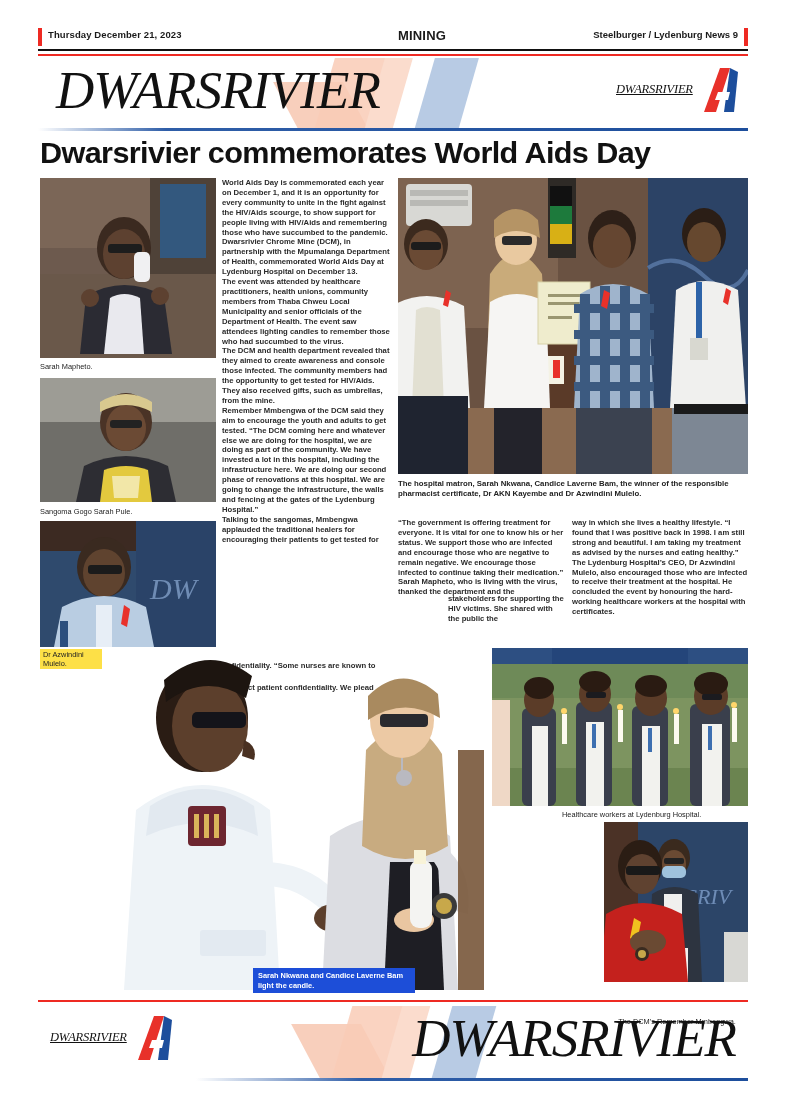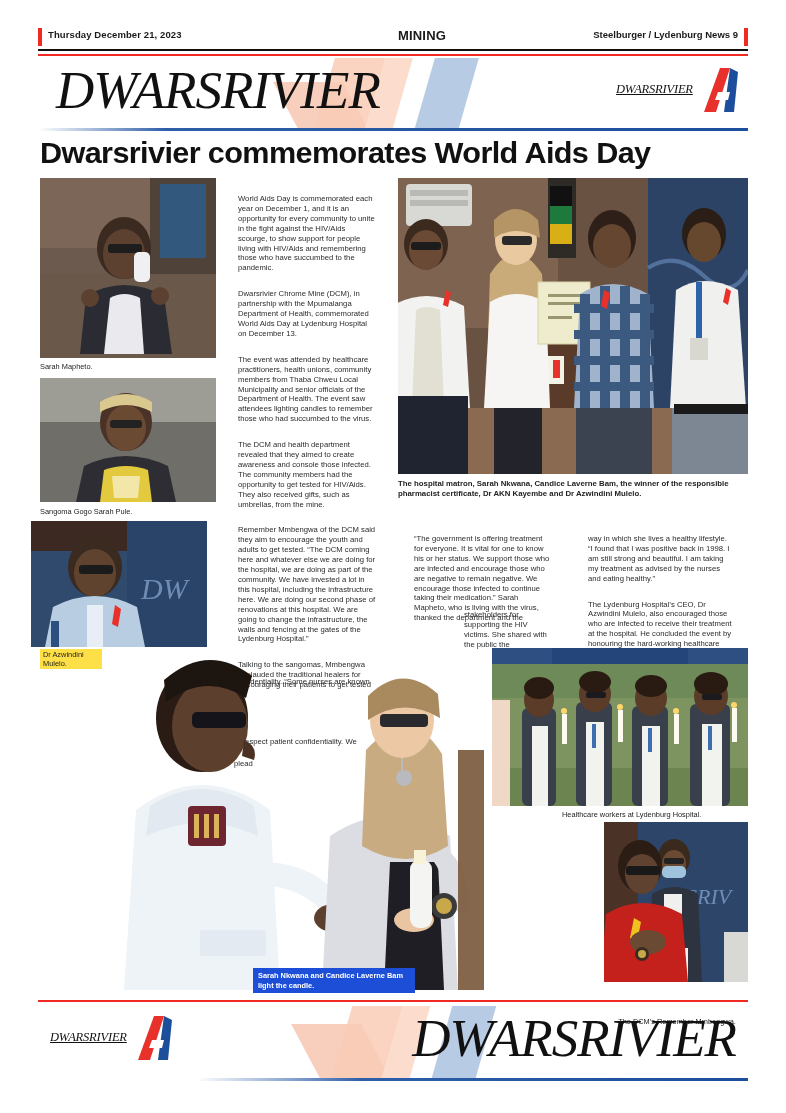--- a/index.html
+++ b/index.html
@@ -46,21 +46,21 @@
             text-decoration:underline;}
   .logo svg{position:absolute;right:0;top:0;}
 
   
   .headline{position:absolute;left:40px;top:136px;width:706px;font-size:30px;
      font-weight:bold;letter-spacing:-.6px;color:#111;font-family:"Liberation Sans",sans-serif;
      transform:scaleX(1.02);transform-origin:left center;}
 
   
   .col{position:absolute;font-size:7.7px;line-height:9.9px;color:#2b2b2b;text-align:left;}
-  .col p{margin:16px;}
+  .col p{margin:0;font-weight:bold;}
 
   
   .photo{position:absolute;overflow:hidden;background:#b9b9b9;}
 
   .cap{position:absolute;font-size:7.4px;line-height:9.4px;color:#222;}
   .cap.bold{font-weight:bold;font-size:7.8px;line-height:10px;}
   .cap.dark{background:#1d4ed8;color:#fff;font-weight:bold;padding:3px 5px;}
   .cap.shade{background:#fde047;padding:1px 3px;}
 
   
@@ -139,21 +139,21 @@
       <ellipse cx="86" cy="50" rx="20" ry="23" fill="#6b4a34"></ellipse>
       <path d="M60 24 Q86 8 112 24 L112 34 Q86 20 60 34 Z" fill="#d9c98f"></path>
       <rect x="70" y="42" width="32" height="8" rx="3" fill="#222"></rect>
       <path d="M36 124 L44 88 Q86 68 128 88 L136 124 Z" fill="#2d2d33"></path>
       <path d="M60 124 L64 92 Q86 84 108 92 L112 124 Z" fill="#e3c93e"></path>
       <path d="M72 98 L100 98 L98 120 L74 120 Z" fill="#f2e7a8"></path>
     </svg>
   </div>
   <div class="cap" style="left:40px;top:507px;width:180px;">Sangoma Gogo Sarah Pule.</div>
 
-  <div class="photo" style="left:31px;top:521px;width:176px;height:126px;">
+  <div class="photo" style="left:40px;top:521px;width:176px;height:126px;">
     <svg class="pf" viewBox="0 0 176 126" preserveAspectRatio="none">
       <rect width="176" height="126" fill="#2f4a6d"></rect>
       <rect x="0" y="0" width="176" height="30" fill="#3c2a22"></rect>
       <rect x="96" y="0" width="80" height="126" fill="#2a4368"></rect>
       <text x="110" y="78" font-family="Liberation Serif, serif" font-style="italic" font-size="30" fill="#6f8cb4">DW</text>
       <ellipse cx="64" cy="46" rx="27" ry="30" fill="#3a2a20"></ellipse>
       <ellipse cx="64" cy="52" rx="21" ry="24" fill="#5f432f"></ellipse>
       <rect x="48" y="44" width="34" height="9" rx="3" fill="#1b1b1b"></rect>
       <path d="M14 126 L22 86 Q64 64 106 86 L114 126 Z" fill="#b9cde2"></path>
       <rect x="56" y="84" width="16" height="42" fill="#e7eef6"></rect>

